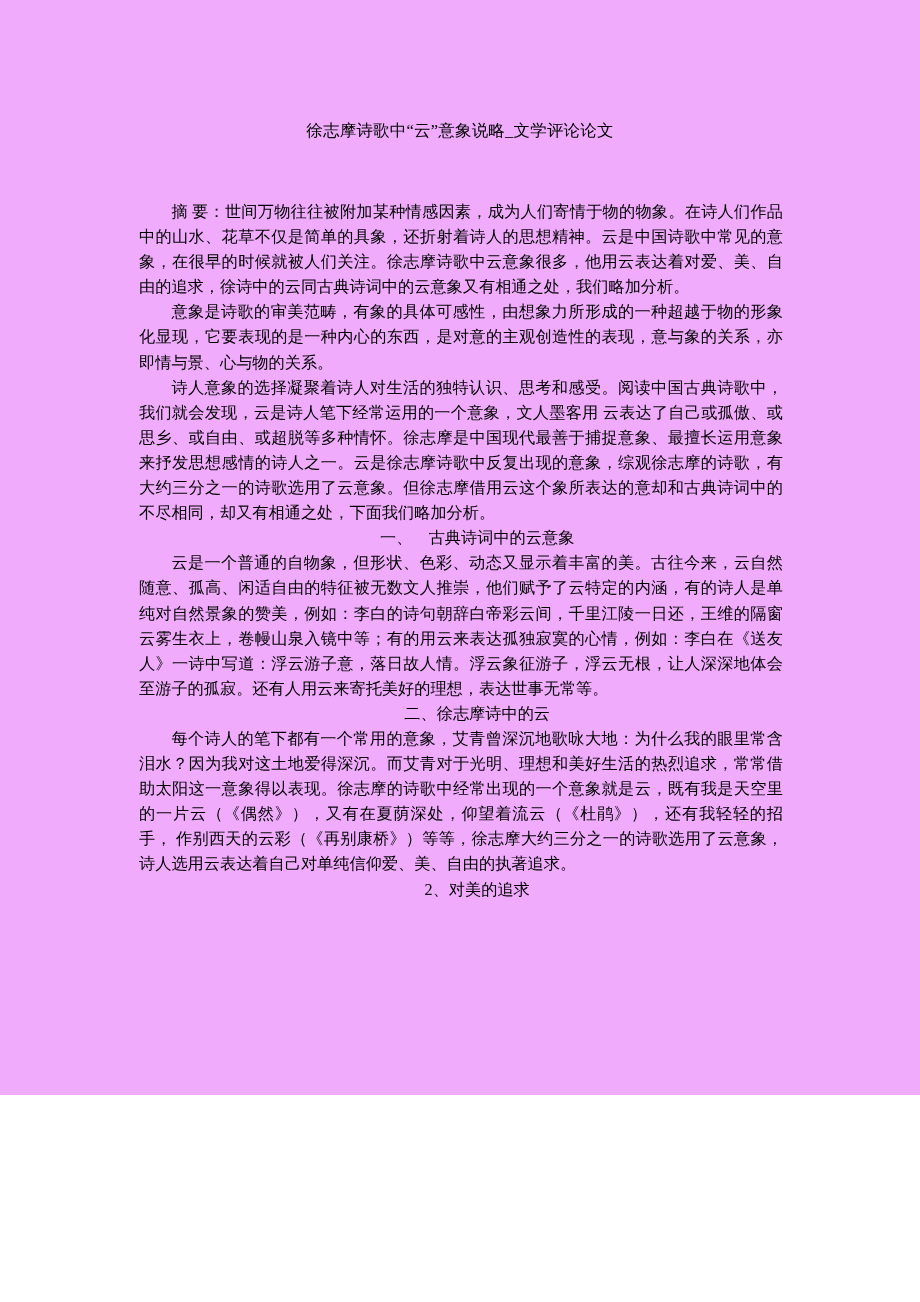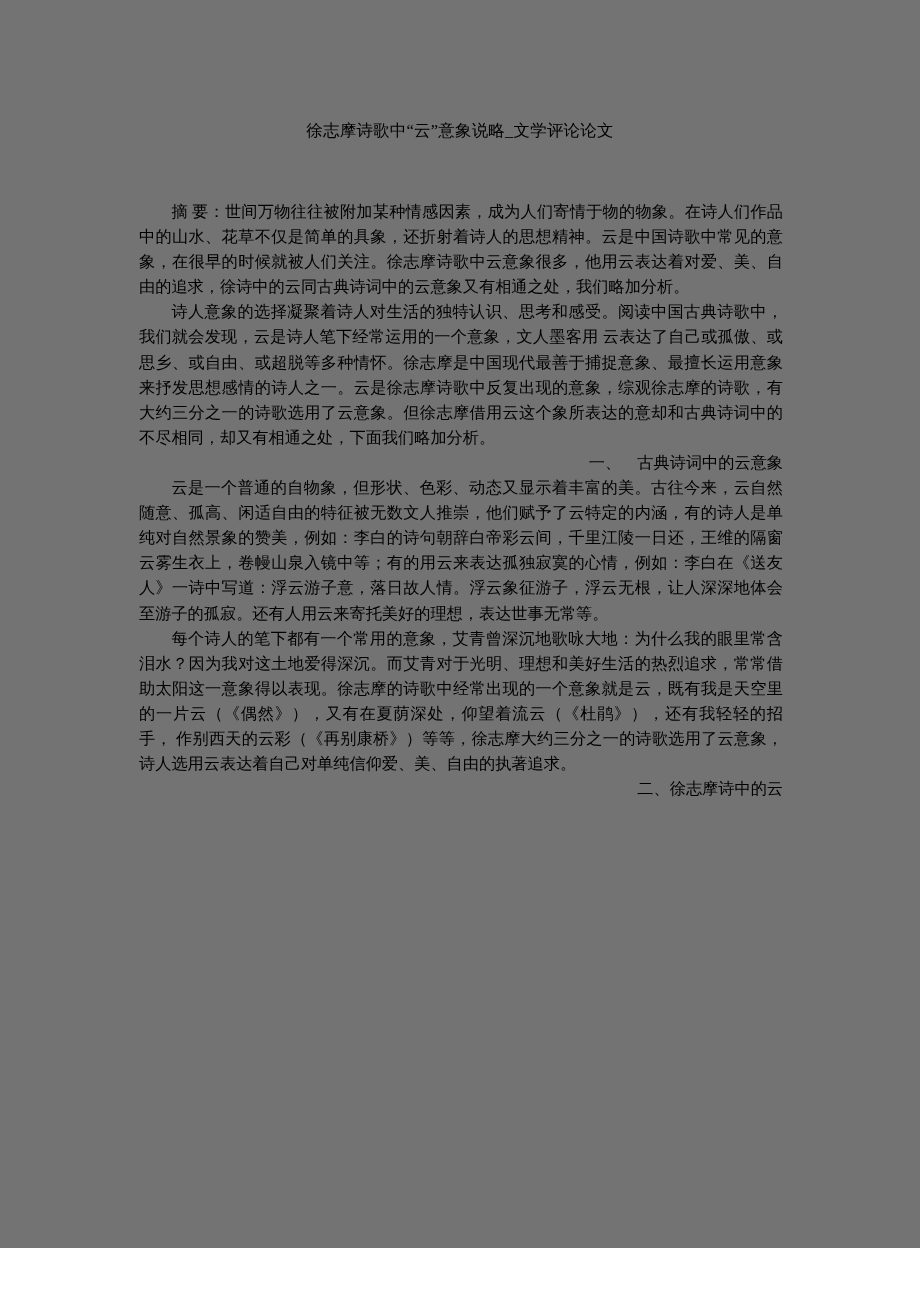--- a/index.html
+++ b/index.html
@@ -10,22 +10,22 @@
   body {
     width: 920px;
     height: 1302px;
     font-family: "Liberation Serif", "DejaVu Serif", serif;
     color: #000000;
     overflow: hidden;
   }
   #page {
     position: relative;
     width: 920px;
-    height: 1248px;
-    background: #737373;
+    height: 1095px;
+    background: #f0abfc;
     box-sizing: border-box;
   }
   #doc-title {
     position: absolute;
     left: 0;
     right: 0;
     top: 108px;
     text-align: center;
     font-size: 16.5px;
     line-height: 24px;
@@ -44,46 +44,48 @@
     margin: 0;
     font-size: 16.2px;
     line-height: 25.1px;
     text-align: justify;
     text-justify: inter-ideograph;
     text-indent: 2em;
     letter-spacing: 0px;
     word-break: break-all;
   }
   .para.heading {
-    text-align: right;
+    text-align: center;
   }
 </style>
 </head>
 <body>
 
 <div id="page">
 
   <h1 id="doc-title">徐志摩诗歌中“云”意象说略_文学评论论文</h1>
 
   <div id="body-block">
 
     <p class="para">摘 要：世间万物往往被附加某种情感因素，成为人们寄情于物的物象。在诗人们作品中的山水、花草不仅是简单的具象，还折射着诗人的思想精神。云是中国诗歌中常见的意象，在很早的时候就被人们关注。徐志摩诗歌中云意象很多，他用云表达着对爱、美、自由的追求，徐诗中的云同古典诗词中的云意象又有相通之处，我们略加分析。</p>
 
 
+    <p class="para">意象是诗歌的审美范畴，有象的具体可感性，由想象力所形成的一种超越于物的形象化显现，它要表现的是一种内心的东西，是对意的主观创造性的表现，意与象的关系，亦即情与景、心与物的关系。</p>
 
     <p class="para">诗人意象的选择凝聚着诗人对生活的独特认识、思考和感受。阅读中国古典诗歌中，我们就会发现，云是诗人笔下经常运用的一个意象，文人墨客用 云表达了自己或孤傲、或思乡、或自由、或超脱等多种情怀。徐志摩是中国现代最善于捕捉意象、最擅长运用意象来抒发思想感情的诗人之一。云是徐志摩诗歌中反复出现的意象，综观徐志摩的诗歌，有大约三分之一的诗歌选用了云意象。但徐志摩借用云这个象所表达的意却和古典诗词中的不尽相同，却又有相通之处，下面我们略加分析。</p>
 
     <p class="para heading">一、　古典诗词中的云意象</p>
 
     <p class="para">云是一个普通的自物象，但形状、色彩、动态又显示着丰富的美。古往今来，云自然随意、孤高、闲适自由的特征被无数文人推崇，他们赋予了云特定的内涵，有的诗人是单纯对自然景象的赞美，例如：李白的诗句朝辞白帝彩云间，千里江陵一日还，王维的隔窗云雾生衣上，卷幔山泉入镜中等；有的用云来表达孤独寂寞的心情，例如：李白在《送友人》一诗中写道：浮云游子意，落日故人情。浮云象征游子，浮云无根，让人深深地体会至游子的孤寂。还有人用云来寄托美好的理想，表达世事无常等。</p>
 
+    <p class="para heading">二、徐志摩诗中的云</p>
+
     <p class="para">每个诗人的笔下都有一个常用的意象，艾青曾深沉地歌咏大地：为什么我的眼里常含泪水？因为我对这土地爱得深沉。而艾青对于光明、理想和美好生活的热烈追求，常常借助太阳这一意象得以表现。徐志摩的诗歌中经常出现的一个意象就是云，既有我是天空里的一片云（《偶然》），又有在夏荫深处，仰望着流云（《杜鹃》），还有我轻轻的招手， 作别西天的云彩（《再别康桥》）等等，徐志摩大约三分之一的诗歌选用了云意象，诗人选用云表达着自己对单纯信仰爱、美、自由的执著追求。</p>
-
-    <p class="para heading">二、徐志摩诗中的云</p>
 
 
 
 
+    <p class="para heading">2、对美的追求</p>
 
 
   </div>
 
 </div>
 
 </body></html>

